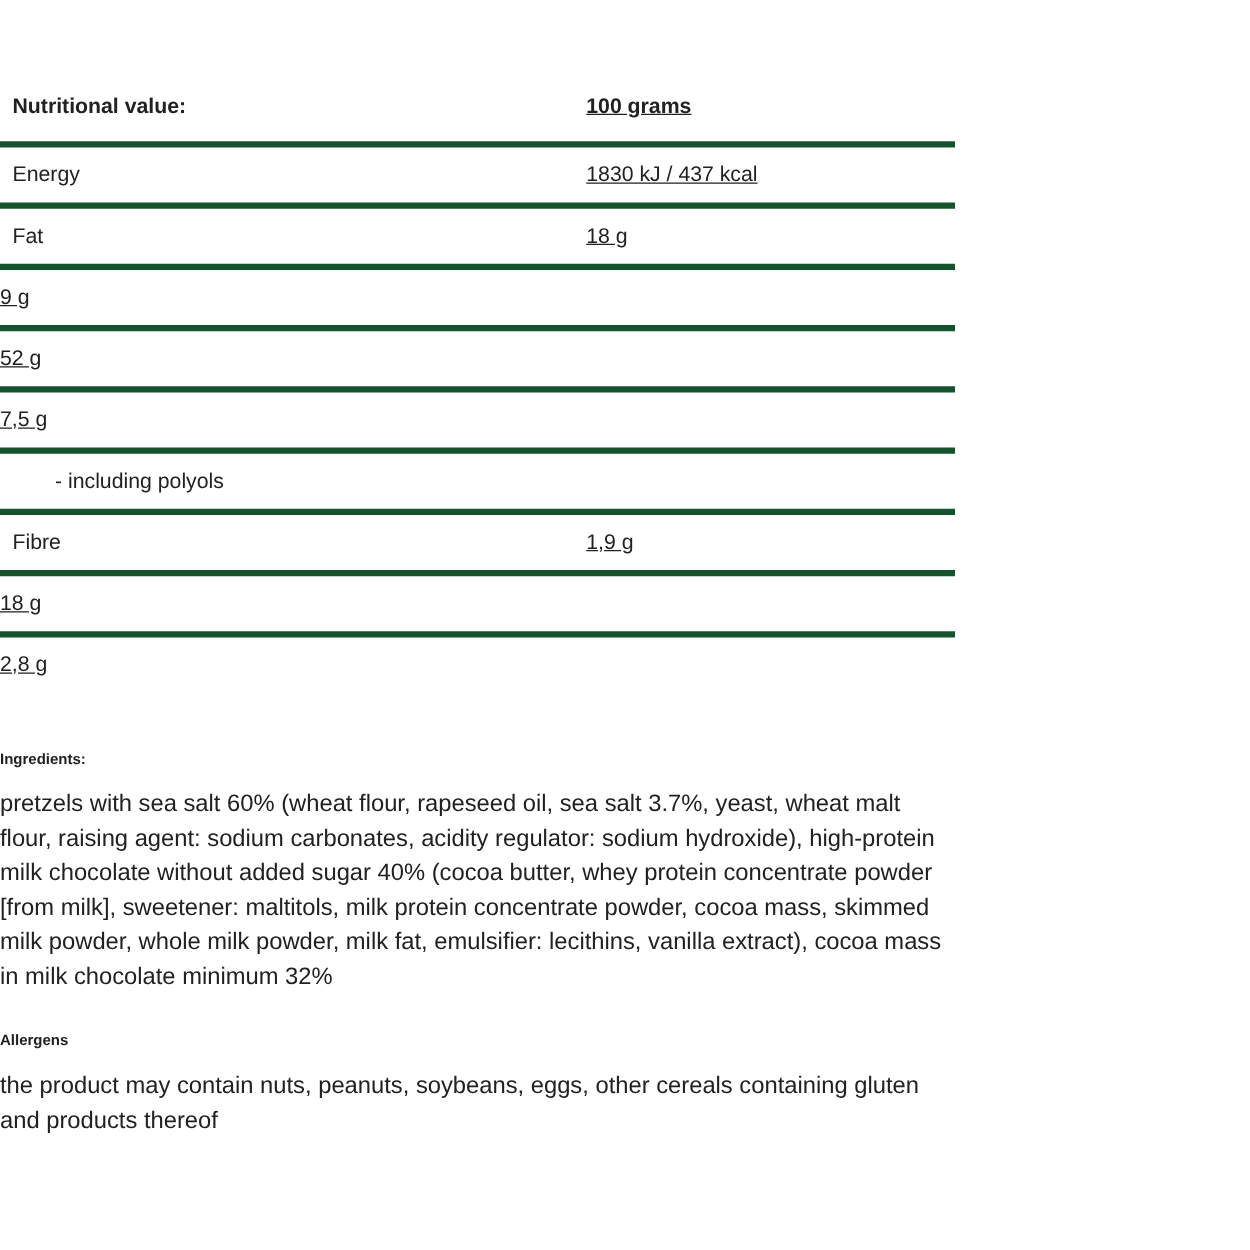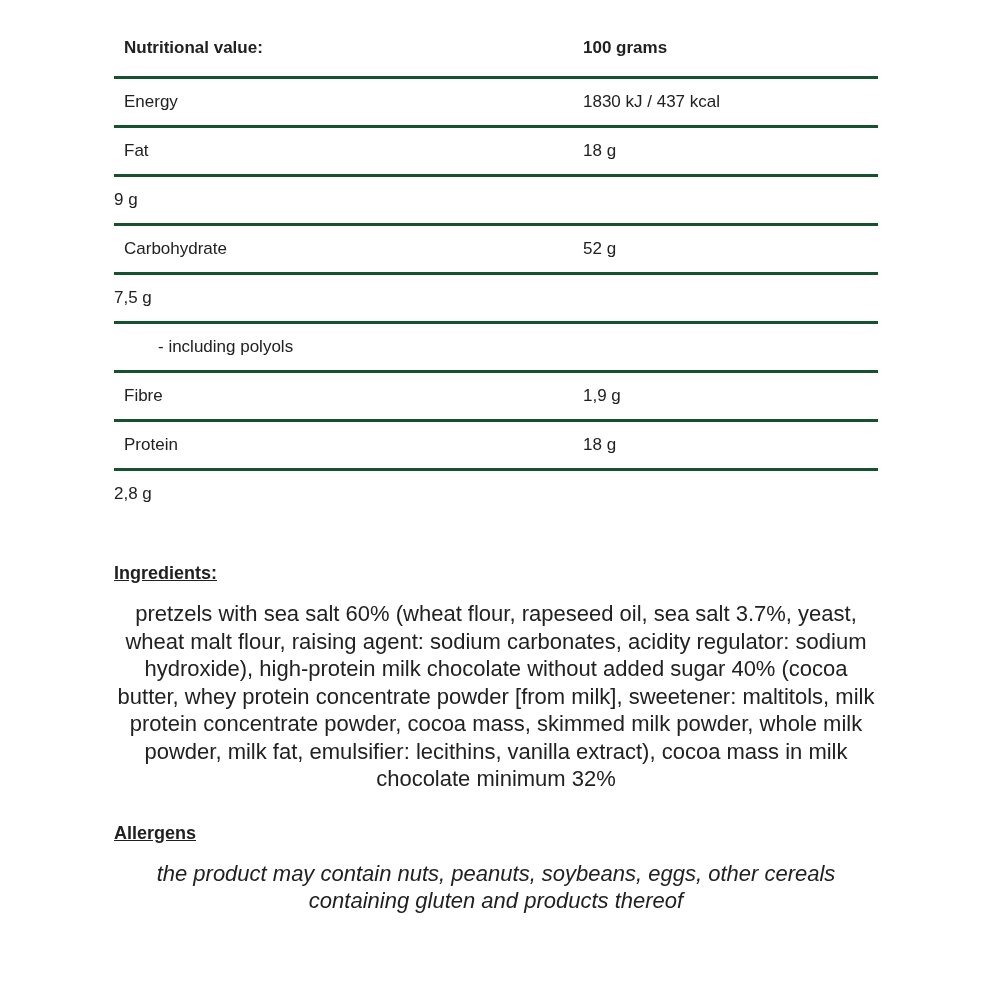--- a/index.html
+++ b/index.html
@@ -6,68 +6,65 @@
   html, body {
     width: 1000px;
     height: 1000px;
     background: #ffffff;
     font-family: "Liberation Sans", sans-serif;
     color: #212121;
   }
   .page {
     position: relative;
     width: 764px;
-    margin-left: 114px;
-    padding-top: 38px;
+    padding-top: 75px;
   }
 
   
   .ntable { width: 100%; }
   .nrow {
     display: flex;
     align-items: center;
     height: 49px;
-    border-top: 3px solid #14532d;
+    border-top: 5px solid #14532d;
     font-size: 17px;
   }
   .nrow.header {
     height: 38px;
     border-top: none;
     font-weight: 700;
     align-items: flex-start;
   }
   .nrow .label {
     width: 469px;
     padding-left: 10px;
   }
   .nrow.indent .label {
     padding-left: 44px;
   }
   .nrow .value {
     flex: 1;
+    text-decoration: underline;
   }
 
   
   .section-heading {
-    font-size: 18px;
+    font-size: 12px;
     font-weight: 700;
     margin-top: 46px;
-    text-decoration: underline;
   }
   .body-text {
     margin-top: 16px;
-    font-size: 22px;
+    font-size: 19px;
     line-height: 27.5px;
-    text-align: center;
   }
   .allergens-heading {
     margin-top: 30px;
   }
   .allergens-text {
-    font-style: italic;
     font-weight: 500;
   }
 </style>
 </head>
 <body>
 
 <div class="page">
 
   <div class="ntable">
 
@@ -84,39 +81,37 @@
     <div class="nrow">
       <div class="label">Fat</div>
       <div class="value">18 g</div>
     </div>
 
     <div class="nrow indent">
       <div class="value">9 g</div>
     </div>
 
     <div class="nrow">
-      <div class="label">Carbohydrate</div>
       <div class="value">52 g</div>
     </div>
 
     <div class="nrow indent">
       <div class="value">7,5 g</div>
     </div>
 
     <div class="nrow indent">
       <div class="label">- including polyols</div>
     </div>
 
     <div class="nrow">
       <div class="label">Fibre</div>
       <div class="value">1,9 g</div>
     </div>
 
     <div class="nrow">
-      <div class="label">Protein</div>
       <div class="value">18 g</div>
     </div>
 
     <div class="nrow">
       <div class="value">2,8 g</div>
     </div>
 
   </div>
 
   <div class="section-heading">Ingredients:</div>

